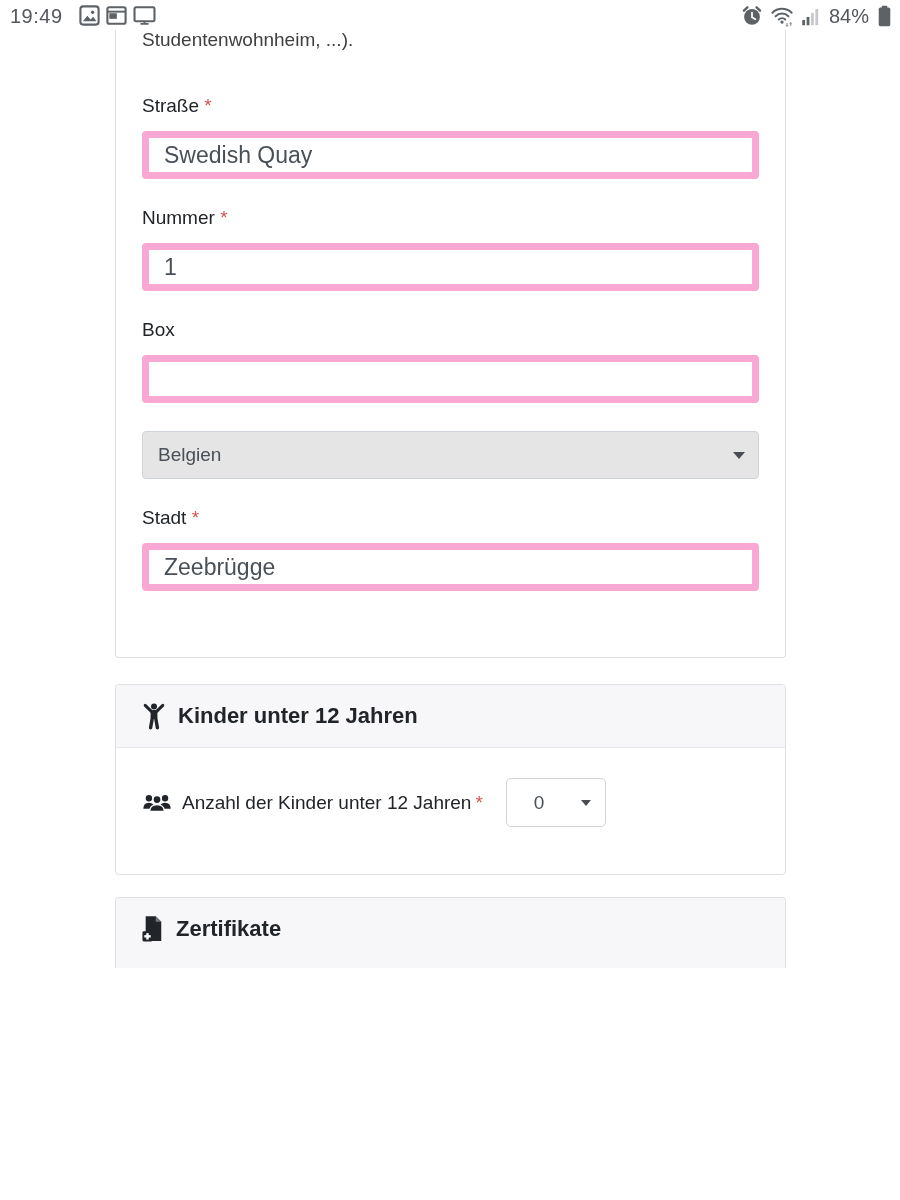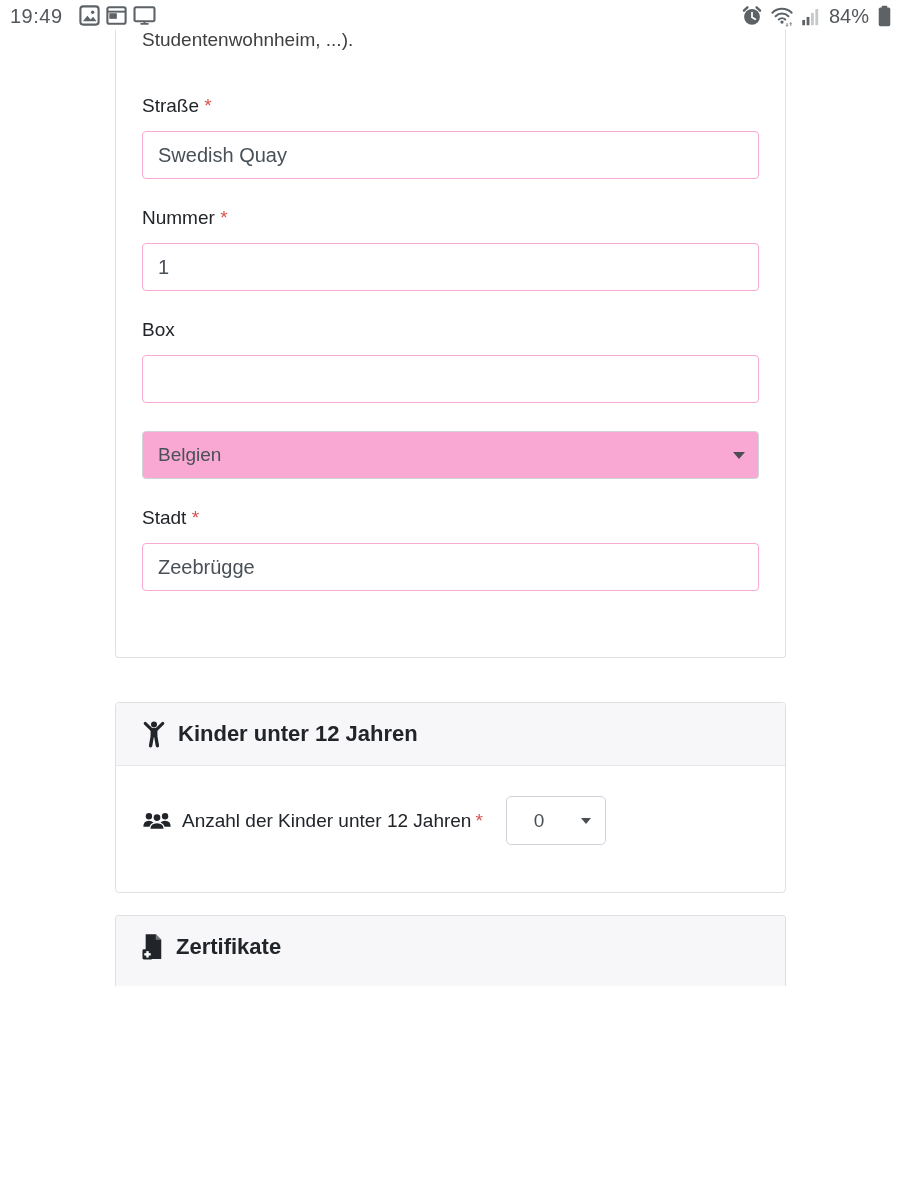--- a/index.html
+++ b/index.html
@@ -22,38 +22,38 @@
     padding:0 26px 50px 26px; }
   .intro-tail { font-size:19px; line-height:20px; color:#404040;
     margin-bottom:45px; }
 
   .form-group { margin-bottom:28px; }
   .form-group:last-child { margin-bottom:16px; }
   .field-label { display:block; font-size:19px; line-height:21px;
     color:#212529; margin-bottom:15px; }
   .req { color:#d9534f; }
   .text-input { display:block; width:100%; height:48px; padding:0 15px;
-    font-family:inherit; font-size:20px; color:#495057;
-    border:1px solid #f9a8d4; border-radius:4px; background:#fff; outline:none; }
+    font-family:inherit; font-size:23px; color:#495057;
+    border:7px solid #f9a8d4; border-radius:4px; background:#fff; outline:none; }
   .input-wrap { position:relative; }
   .text-input.focused { border-color:#80bdff;
     box-shadow:0 0 0 4px rgba(0,123,255,.28); }
   .caret { position:absolute; left:60px; top:11px; width:2px; height:26px;
     background:#212529; }
   .helper { font-size:15px; line-height:17px; color:#868e96; margin-top:11px; }
 
   .select-box { position:relative; display:flex; align-items:center;
     width:100%; height:48px; padding:8px 15px; font-size:19px; color:#495057;
-    border:1px solid #ced4da; border-radius:4px; background:#f9a8d4; cursor:default; }
+    border:1px solid #ced4da; border-radius:4px; background:#e5e5e5; cursor:default; }
   .select-arrow { position:absolute; right:13px; top:50%; margin-top:-3px;
     width:0; height:0; border-left:6px solid transparent;
     border-right:6px solid transparent; border-top:7px solid #4a4e52; }
 
   
-  .card.section { margin-top:44px; }
+  .card.section { margin-top:26px; }
   .card-header { background:#f7f7f9; border-bottom:1px solid #e7e7ea;
     border-radius:4px 4px 0 0; padding:17px 26px; display:flex;
     align-items:center; gap:12px; }
   .card-title { font-size:22px; line-height:28px; font-weight:bold;
     color:#212529; }
   .card-body { padding:30px 26px 47px 26px; }
   .count-row { display:flex; align-items:center; }
   .count-label { font-size:19px; color:#212529; margin-left:10px; }
   .count-label .req { margin-left:4px; }
   .mini-select { position:relative; display:flex; align-items:center;

